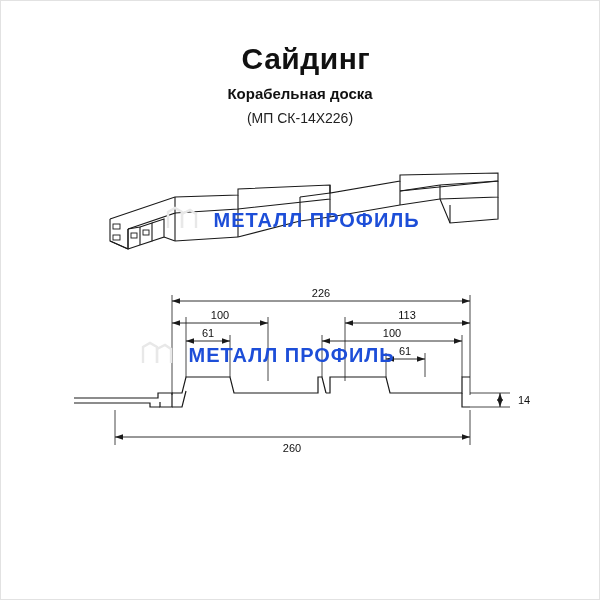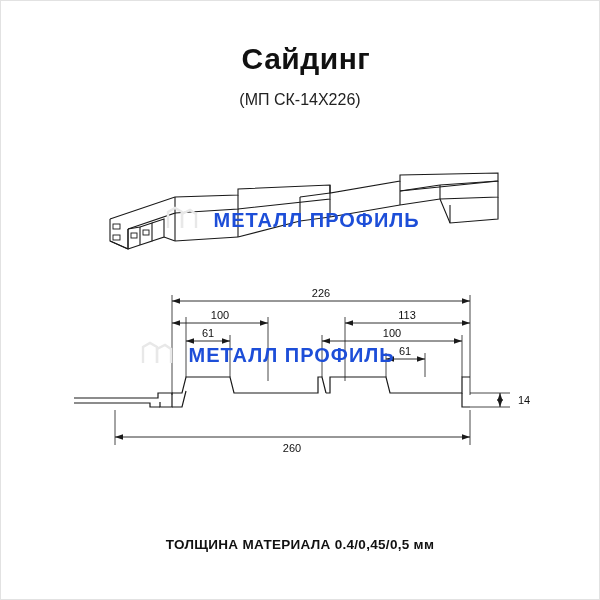--- a/index.html
+++ b/index.html
@@ -44,23 +44,23 @@
     margin-left: 12px;
   }
   .subtitle {
     font-size: 15px;
     font-weight: bold;
     line-height: 20px;
     margin-top: 8px;
     color: #111111;
   }
   .code {
-    font-size: 16px;
+    font-size: 14px;
     line-height: 16px;
-    margin-top: 16px;
+    margin-top: 6px;
     color: #222222;
   }
   .footer {
     position: absolute;
     left: 0;
     bottom: 48px;
     width: 600px;
     text-align: center;
     font-size: 13.5px;
     font-weight: bold;
@@ -95,20 +95,21 @@
 </style>
 </head>
 <body>
 
 <div class="page">
 
   <div class="border-frame"></div>
 
   <div class="header">
     <div class="title">Сайдинг</div>
+    <div class="subtitle">Корабельная доска</div>
     <div class="code">(МП СК-14Х226)</div>
   </div>
 
   <div class="drawing">
     <svg width="600" height="340" viewBox="0 0 600 340" xmlns="http://www.w3.org/2000/svg">
       <g fill="none" stroke="#1a1a1a" stroke-width="1.1" stroke-linejoin="miter" stroke-linecap="butt">
 
         <path d="M110 74 L175 52 L238 50 L238 44 L330 40 L330 48 L400 36 L400 30 L498 28 L498 36 L400 46"></path>
         <path d="M110 74 L110 96 L128 104 L128 84"></path>
         <path d="M128 84 L175 68 L175 52"></path>
@@ -237,15 +238,14 @@
   <div class="watermark wm2">
     <span class="wm-logo">
       <svg width="34" height="26" viewBox="0 0 34 26" fill="none" stroke="#e8e8e8" stroke-width="2.4">
         <path d="M3 23 L3 7 L10 3 L17 7 L17 23"></path>
         <path d="M17 23 L17 9 L25 5 L31 9 L31 23"></path>
       </svg>
     </span>
     <span class="wm-text">МЕТАЛЛ ПРОФИЛЬ</span>
   </div>
 
-  <div class="footer">ТОЛЩИНА МАТЕРИАЛА 0.4/0,45/0,5 мм</div>
 
 </div>
 
 </body></html>

